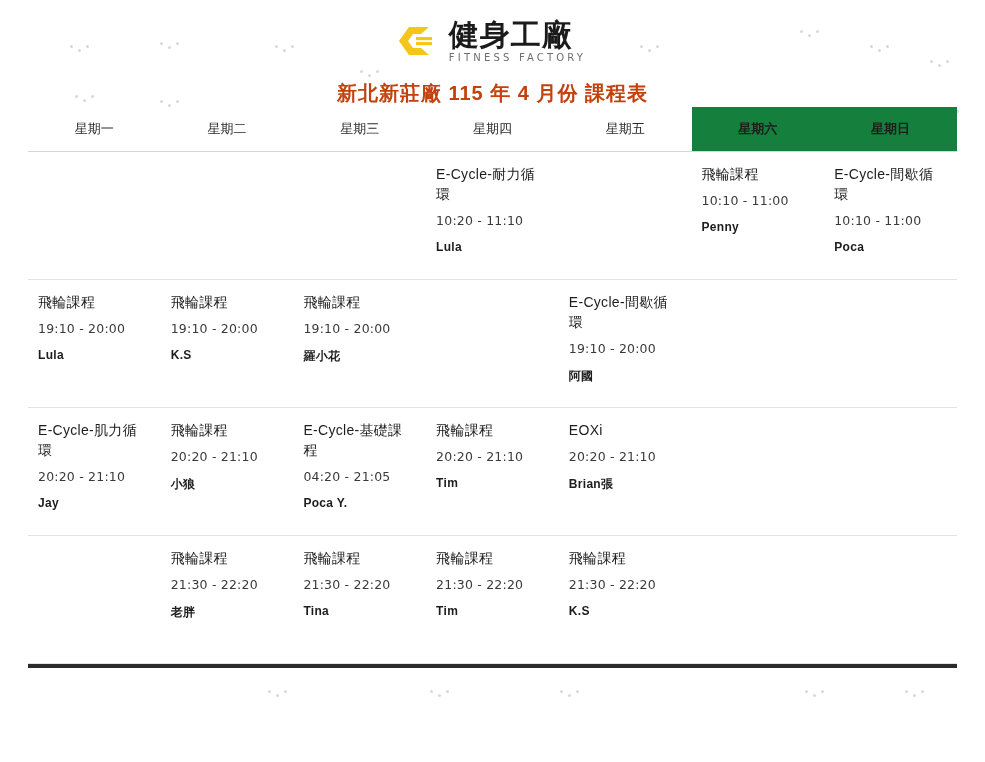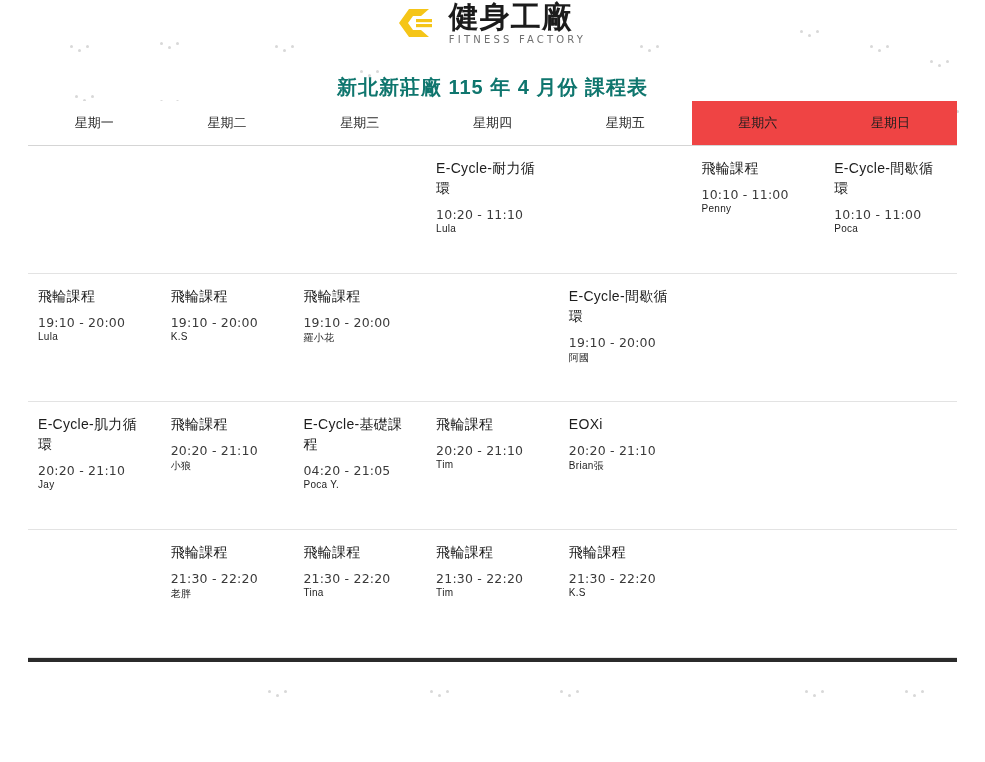--- a/index.html
+++ b/index.html
@@ -31,20 +31,21 @@
     width: 3px;
     height: 3px;
     border-radius: 50%;
     background: #d8d8d8;
   }
 
   
   .header {
     position: relative;
     z-index: 2;
+    padding-top: 18px;
     text-align: center;
   }
   .logo-row {
     display: flex;
     align-items: center;
     justify-content: center;
     gap: 8px;
     height: 46px;
   }
   .logo-mark {
@@ -63,24 +64,24 @@
     color: #1b1b1b;
   }
   .logo-en {
     font-size: 10px;
     letter-spacing: 3.2px;
     color: #6f6f6f;
     margin-top: 3px;
     font-family: "DejaVu Sans", sans-serif;
   }
   .title-main {
-    margin-top: 28px;
+    margin-top: 16px;
     font-size: 20px;
     font-weight: 600;
-    color: #0f766e;
+    color: #c2410c;
     letter-spacing: 1px;
   }
   .title-sub {
     margin-top: 14px;
     font-size: 16px;
     font-weight: 700;
     color: #1d1d1d;
     letter-spacing: 0.5px;
   }
 
@@ -131,22 +132,22 @@
   table.sched th {
     height: 44px;
     font-size: 13px;
     font-weight: 400;
     color: #2a2a2a;
     text-align: center;
     border-bottom: 1px solid #d5d5d5;
     background: #ffffff;
   }
   table.sched th.weekend {
-    background: #ef4444;
-    font-weight: 400;
+    background: #15803d;
+    font-weight: 700;
     color: #1d1d1d;
   }
   table.sched td {
     vertical-align: top;
     padding: 12px 10px 10px 10px;
     border-bottom: 1px solid #e3e3e3;
     height: 128px;
     background: #ffffff;
   }
   td.shade { background: #efefef; }
@@ -161,24 +162,24 @@
     letter-spacing: 0.3px;
   }
   .c-time {
     font-size: 12.5px;
     color: #3a3a3a;
     margin-top: 9px;
     letter-spacing: 0.2px;
     font-family: "DejaVu Sans", sans-serif;
   }
   .c-name {
-    font-size: 10px;
-    font-weight: 400;
+    font-size: 12px;
+    font-weight: 700;
     color: #1d1d1d;
-    margin-top: 1px;
+    margin-top: 12px;
     letter-spacing: 0.3px;
   }
   .cell-empty { min-height: 1px; }
 
   .bottom-rule {
     position: relative;
     z-index: 2;
     margin: 0 28px;
     height: 4px;
     background: #2b2b2b;

